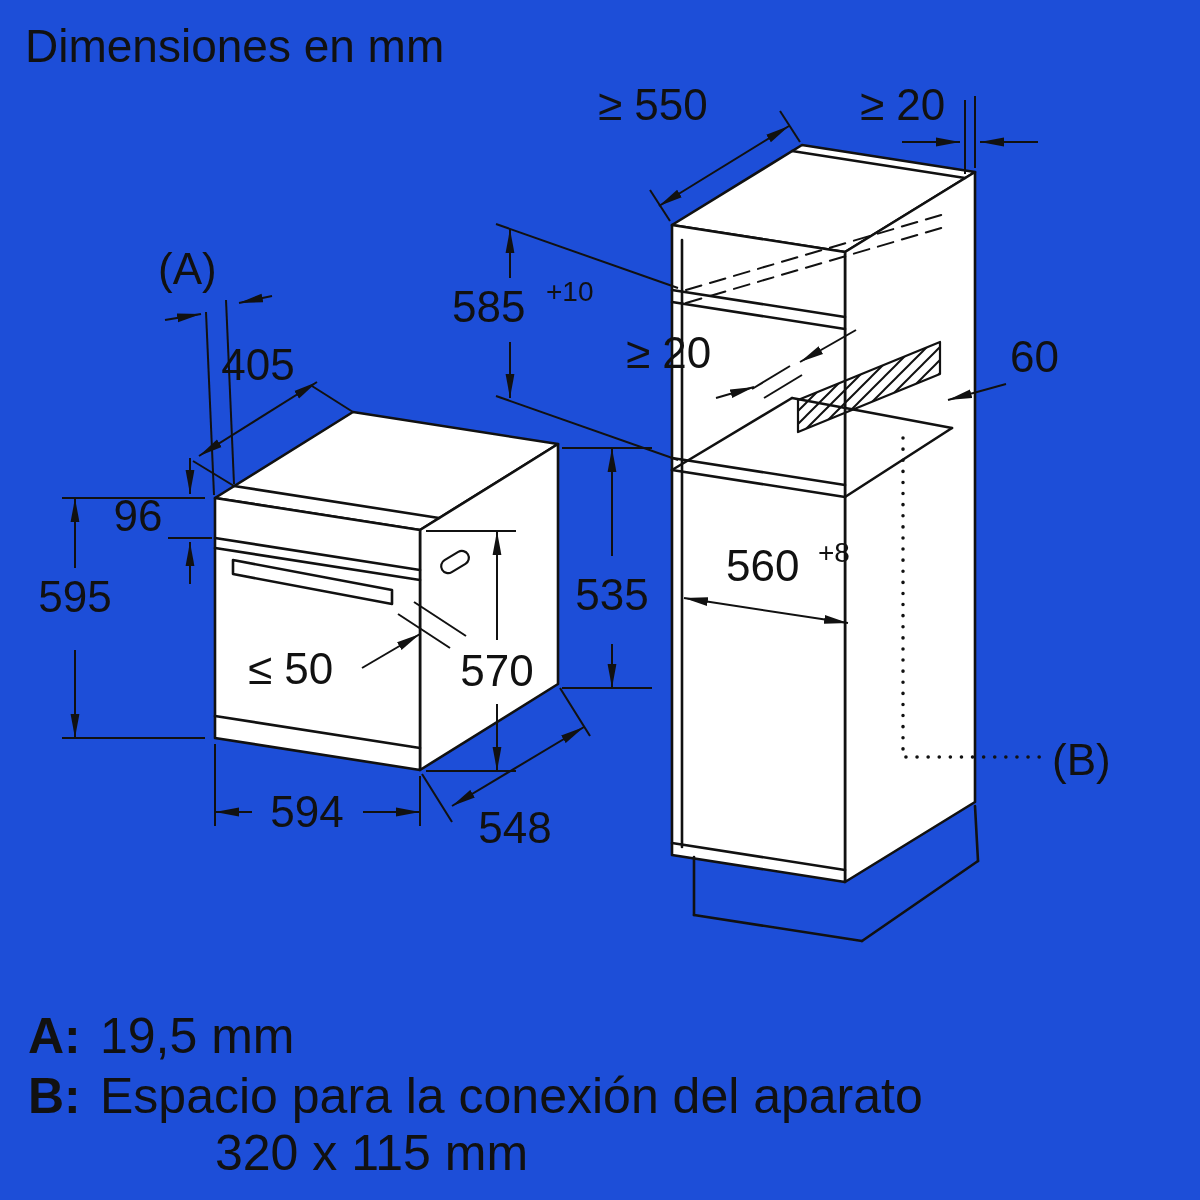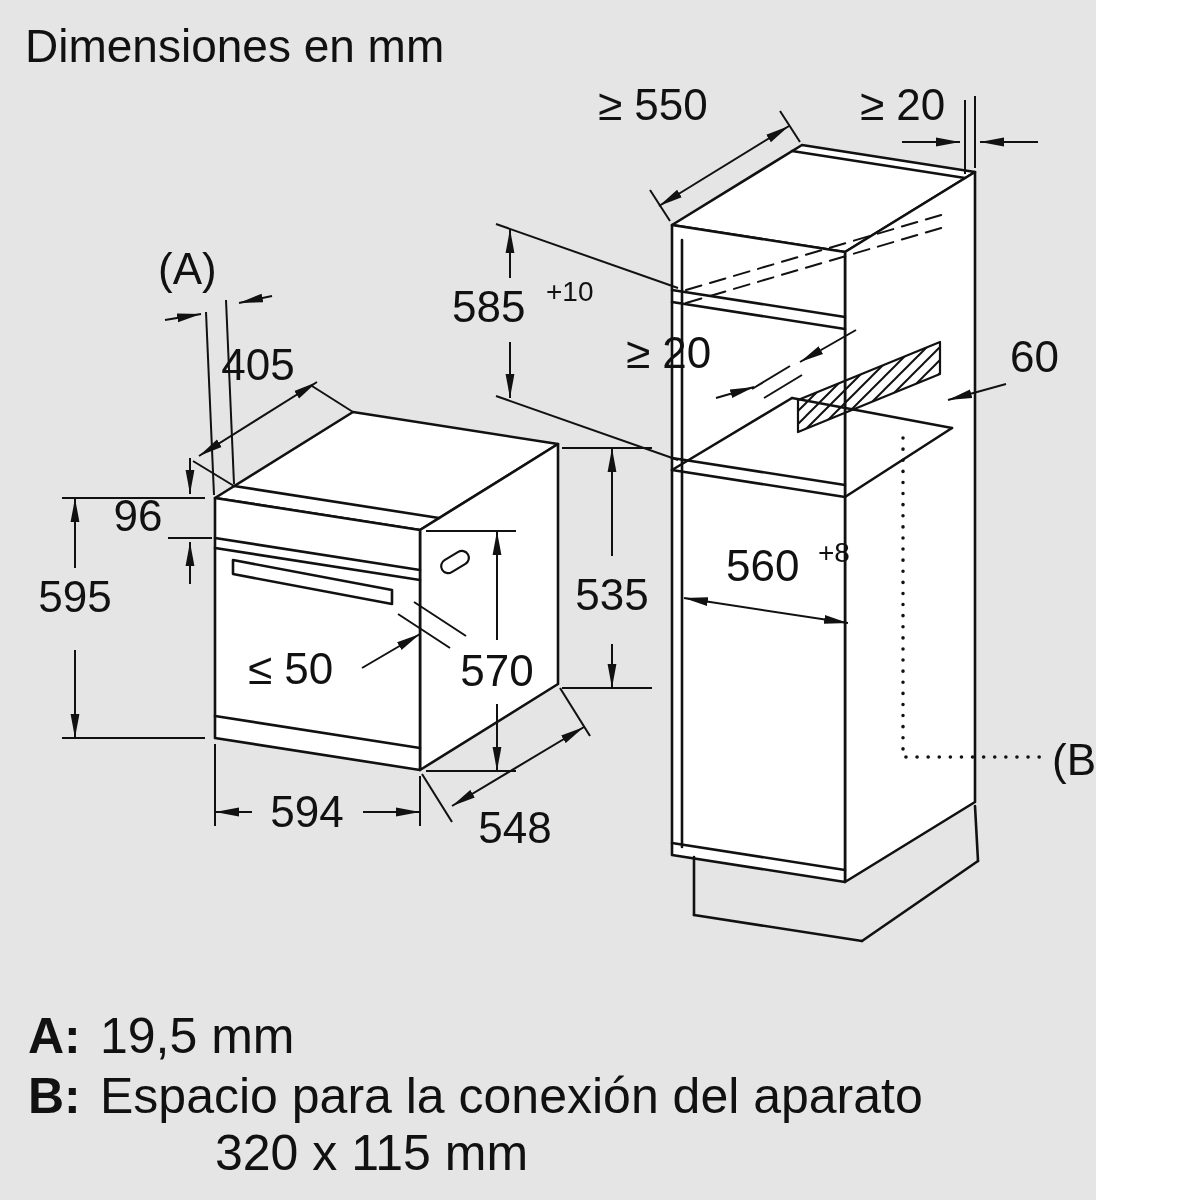--- a/index.html
+++ b/index.html
@@ -1,16 +1,16 @@
 <!DOCTYPE html>
 <html><head>
 <meta charset="utf-8">
 <style>
   html,body{margin:0;padding:0;background:#fff;}
-  .canvas{position:relative;width:1096px;height:1200px;background:#e5e5e5;overflow:hidden;}
+  .canvas{position:relative;width:1200px;height:1200px;background:#1d4ed8;overflow:hidden;}
   svg{position:absolute;left:0;top:0;}
   text{font-family:"Liberation Sans","DejaVu Sans",sans-serif;fill:#111;}
   .dim{font-size:44px;}
   .sup{font-size:28px;}
   .title{font-size:46px;}
   .legend{font-size:50px;}
   .legend-key{font-weight:bold;}
 </style>
 </head>
 <body>

